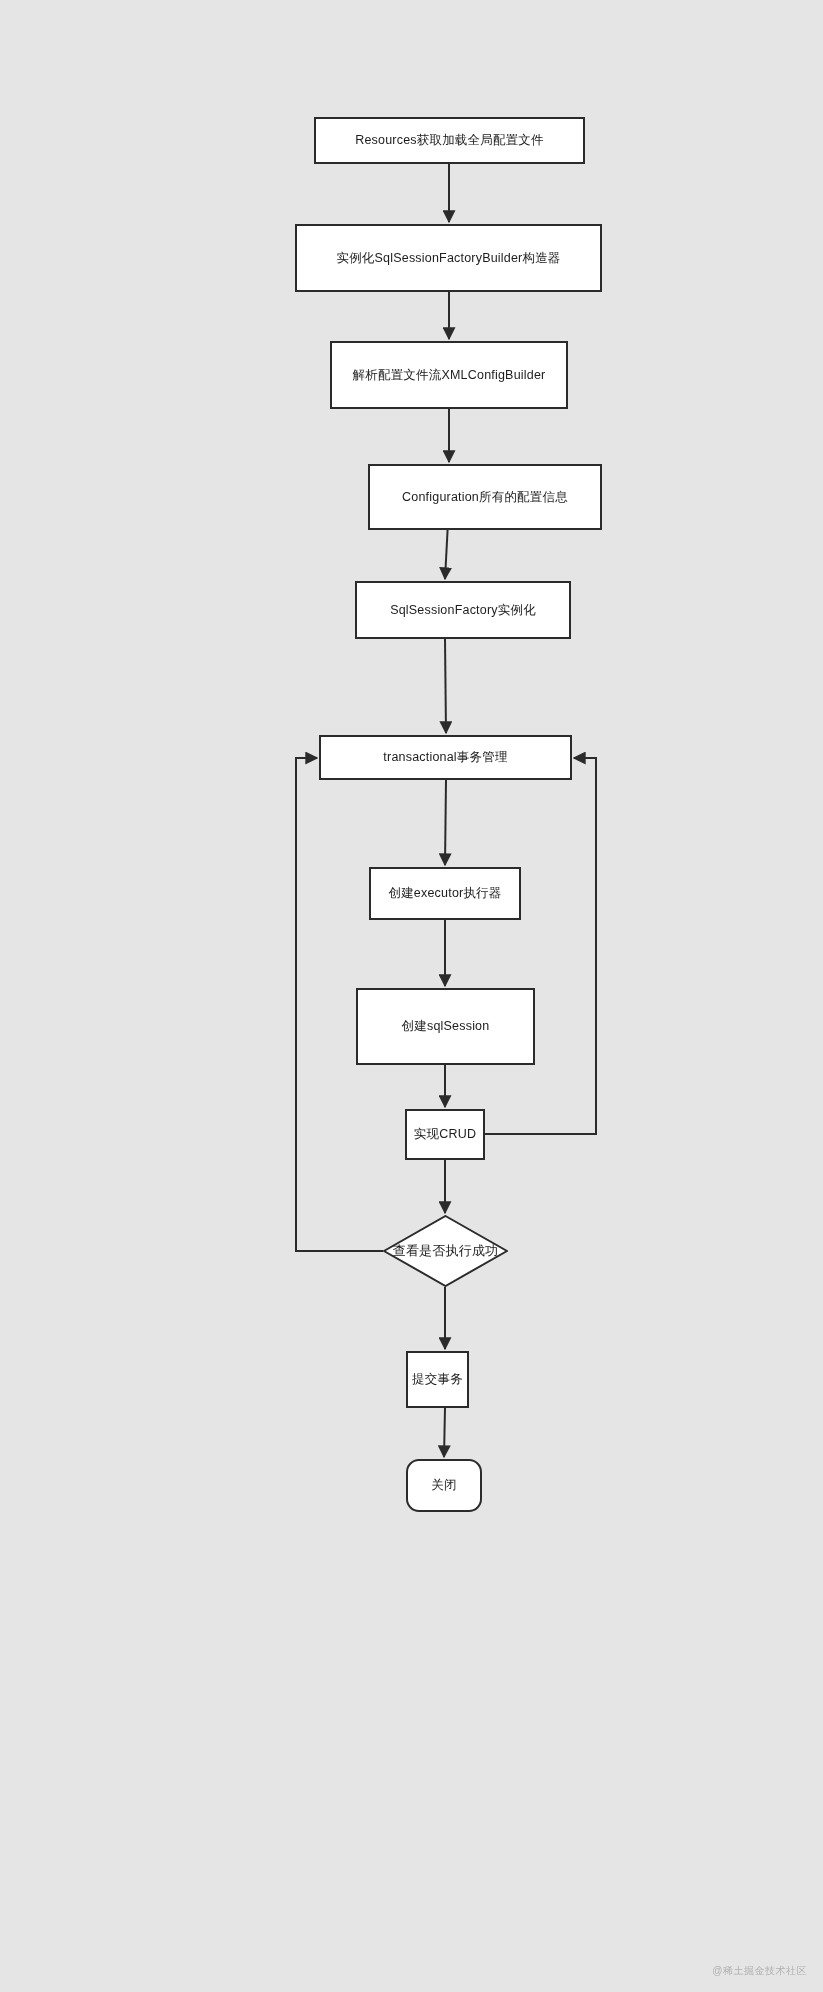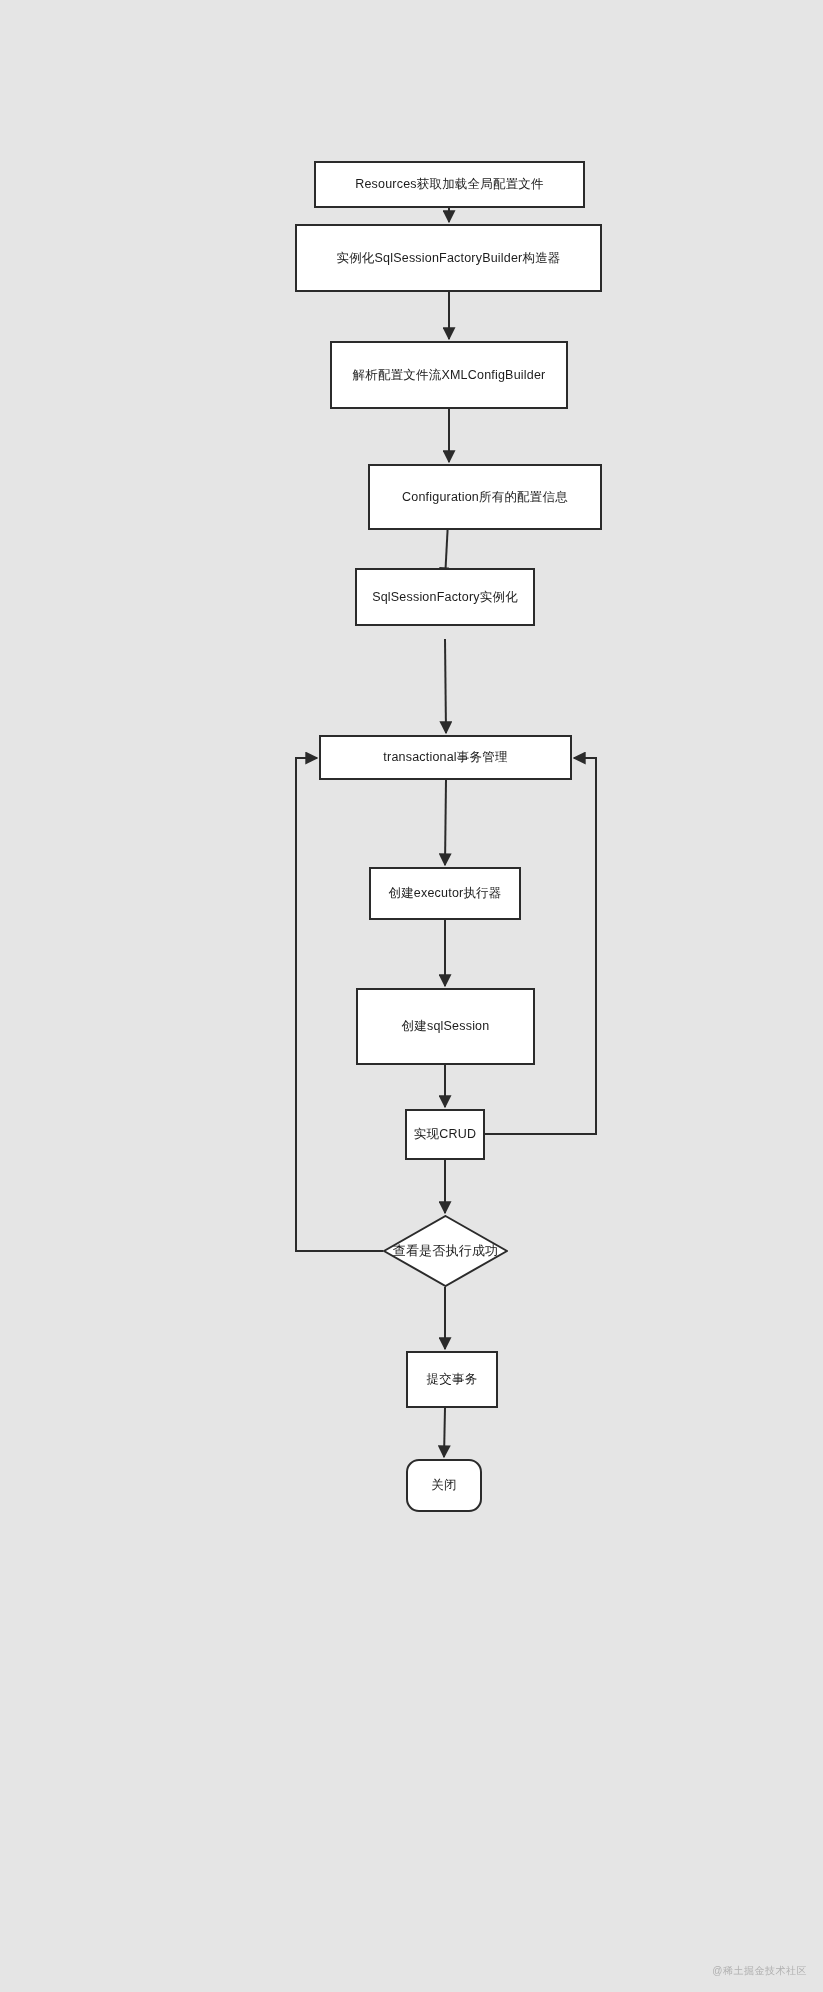--- a/index.html
+++ b/index.html
@@ -84,37 +84,37 @@
     <path d="M 445 920 L 445 986"></path>
     <path d="M 445 1065 L 445 1107"></path>
     <path d="M 445 1160 L 445 1213"></path>
     <path d="M 485 1134 L 596 1134 L 596 758 L 574 758"></path>
     <path d="M 383 1251 L 296 1251 L 296 758 L 317 758"></path>
     <path d="M 445 1287 L 445 1349"></path>
     <path d="M 445 1408 L 444 1457"></path>
   </g>
 </svg>
 
-<div class="node" style="left:314px; top:117px; width:271px; height:47px;margin-top:44px;">
+<div class="node" style="left:314px; top:117px; width:271px; height:47px;">
   <span>Resources获取加载全局配置文件</span>
 </div>
 
 <div class="node" style="left:295px; top:224px; width:307px; height:68px;">
   <span>实例化SqlSessionFactoryBuilder构造器</span>
 </div>
 
 <div class="node" style="left:330px; top:341px; width:238px; height:68px;">
   <span>解析配置文件流XMLConfigBuilder</span>
 </div>
 
 <div class="node" style="left:331px; top:464px; width:234px; height:66px;margin-left:37px;">
   <span>Configuration所有的配置信息</span>
 </div>
 
-<div class="node" style="left:355px; top:568px; width:180px; height:58px;text-align:center;">
+<div class="node" style="left:355px; top:581px; width:216px; height:58px;text-align:center;">
   <span>SqlSessionFactory实例化</span>
 </div>
 
 <div class="node" style="left:319px; top:735px; width:253px; height:45px;">
   <span>transactional事务管理</span>
 </div>
 
 <div class="node" style="left:369px; top:867px; width:152px; height:53px;">
   <span>创建executor执行器</span>
 </div>
@@ -127,21 +127,21 @@
   <span>实现CRUD</span>
 </div>
 
 <div class="decision" style="left:383px; top:1215px; width:125px; height:72px;">
   <svg width="125" height="72" viewBox="0 0 125 72" xmlns="http://www.w3.org/2000/svg">
     <polygon points="62.5,1 124,36 62.5,71 1,36" fill="#ffffff" stroke="#2b2b2b" stroke-width="2"></polygon>
   </svg>
   <span class="dlabel">查看是否执行成功</span>
 </div>
 
-<div class="node" style="left:406px; top:1351px; width:92px; height:57px;">
+<div class="node" style="left:406px; top:1351px; width:63px; height:57px;">
   <span>提交事务</span>
 </div>
 
 <div class="node" style="left:406px; top:1459px; width:76px; height:53px;border-radius:13px;">
   <span>关闭</span>
 </div>
 
 <div id="watermark">@稀土掘金技术社区</div>
 
 </body></html>

